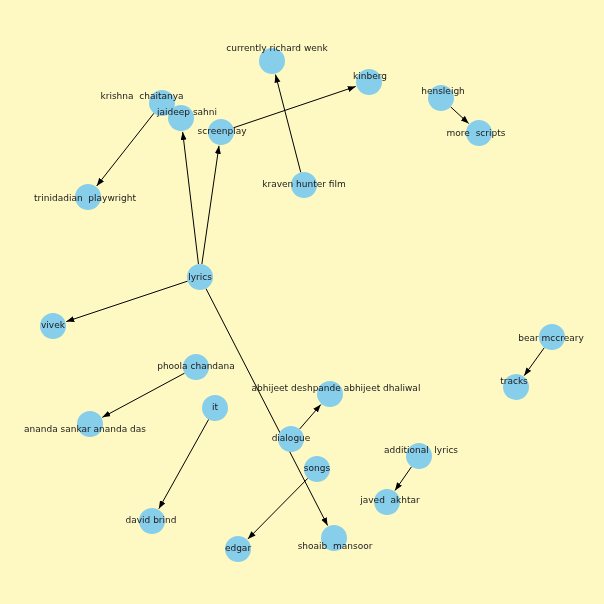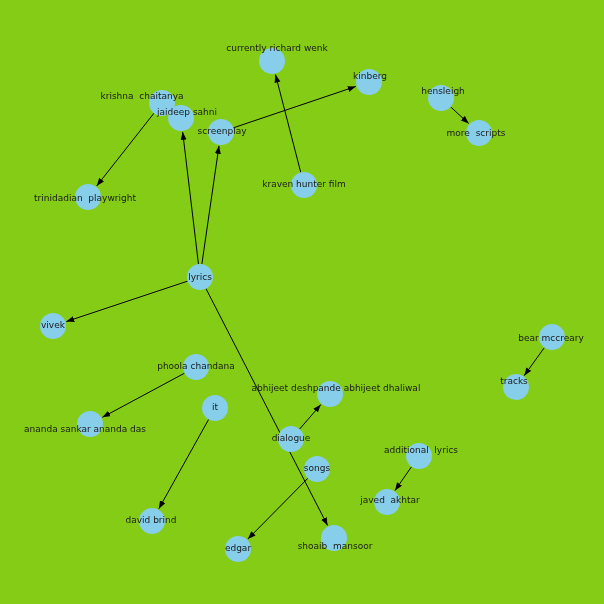--- a/index.html
+++ b/index.html
@@ -5,21 +5,21 @@
   html, body {
     margin: 0;
     padding: 0;
     background: #ffffff;
     font-family: "DejaVu Sans", "Liberation Sans", sans-serif;
   }
   #figure {
     position: relative;
     width: 604px;
     height: 604px;
-    background: #84cc16;
+    background: #fef9c3;
     overflow: hidden;
   }
   svg text {
     font-family: "DejaVu Sans", "Liberation Sans", sans-serif;
     white-space: pre;
   }
 </style>
 </head>
 <body>
 

